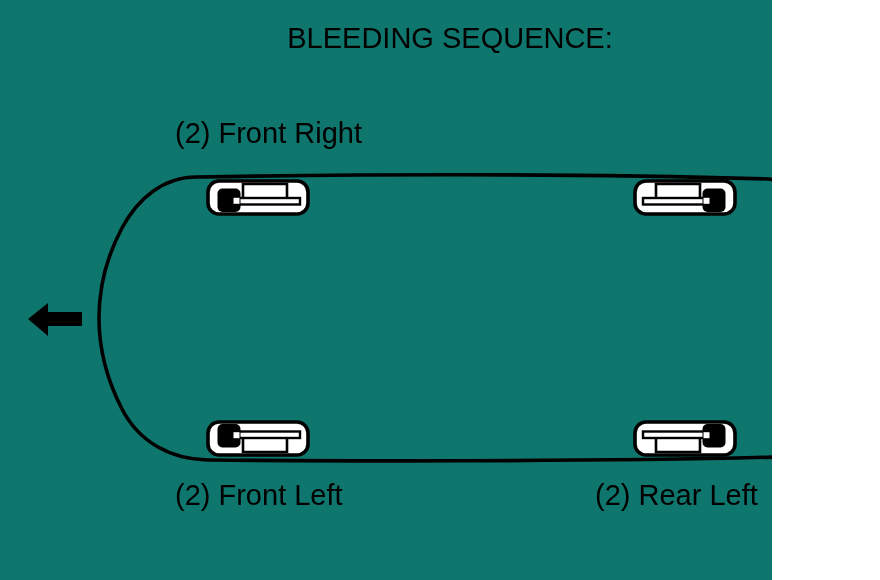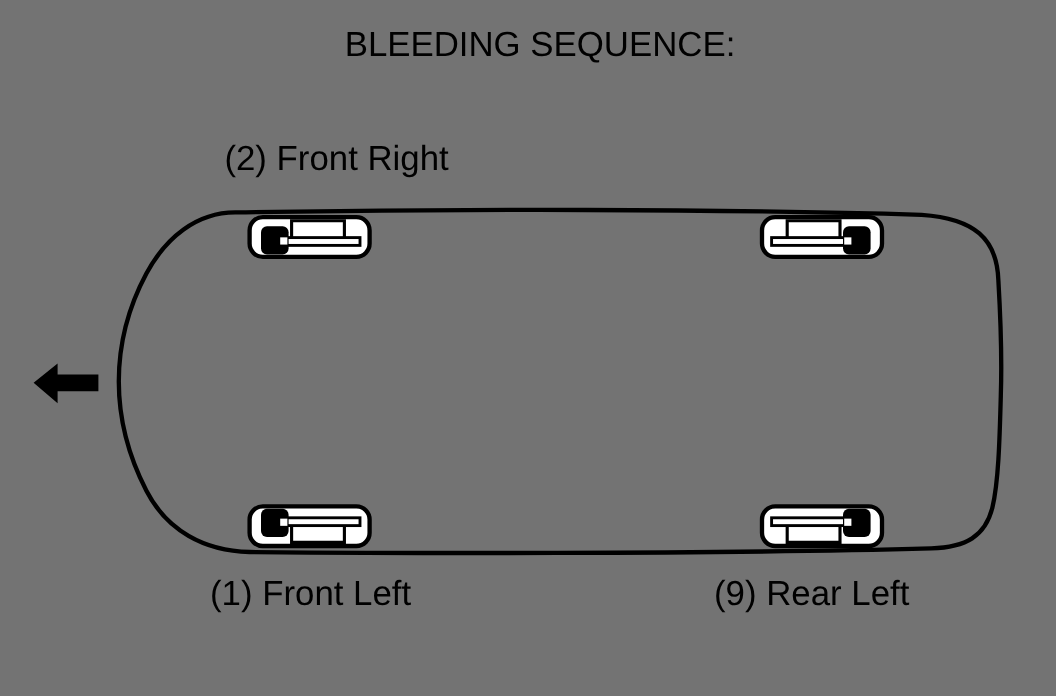--- a/index.html
+++ b/index.html
@@ -2,66 +2,66 @@
 <html><head>
 <meta charset="utf-8">
 <style>
   html, body {
     margin: 0;
     padding: 0;
     background: #ffffff;
   }
   .canvas {
     position: relative;
-    width: 880px;
+    width: 772px;
     height: 580px;
-    background: #737373;
+    background: #0f766e;
     color: #000000;
     font-family: "Liberation Sans", sans-serif;
     overflow: hidden;
   }
   .title {
     position: absolute;
     top: 22px;
     left: 20px;
     width: 860px;
     text-align: center;
     font-size: 29px;
     line-height: 1.15;
     white-space: nowrap;
   }
   .lbl {
     position: absolute;
     font-size: 29px;
     line-height: 1.15;
     white-space: nowrap;
   }
-  #lbl-front-right { left: 187px; top: 117px; }
+  #lbl-front-right { left: 175px; top: 117px; }
   #lbl-rear-right  { left: 595px; top: 117px; }
   #lbl-front-left  { left: 175px; top: 479px; }
   #lbl-rear-left   { left: 595px; top: 479px; }
   .diagram-svg {
     position: absolute;
     left: 0;
     top: 0;
   }
 </style>
 </head>
 <body>
 
 <div class="canvas">
 
   <div class="title">BLEEDING SEQUENCE:</div>
 
   <div class="lbl" id="lbl-front-right">(2) Front Right</div>
 
 
-  <div class="lbl" id="lbl-front-left">(1) Front Left</div>
+  <div class="lbl" id="lbl-front-left">(2) Front Left</div>
 
-  <div class="lbl" id="lbl-rear-left">(9) Rear Left</div>
+  <div class="lbl" id="lbl-rear-left">(2) Rear Left</div>
 
   <svg class="diagram-svg" width="880" height="580" viewBox="0 0 880 580">
 
     <defs>
 
       <g id="wheel-icon">
         <rect x="2" y="2" width="100" height="33" rx="11" ry="11" fill="#ffffff" stroke="#000000" stroke-width="3.6"></rect>
         <path d="M 37 20.5 L 37 5 L 81 5 L 81 20.5" fill="#ffffff" stroke="#000000" stroke-width="2.6"></path>
         <rect x="28" y="19" width="66" height="6.5" fill="#ffffff" stroke="#000000" stroke-width="2.4"></rect>
         <rect x="11.5" y="9.5" width="23" height="23.5" rx="5" ry="5" fill="#000000" stroke="none"></rect>

